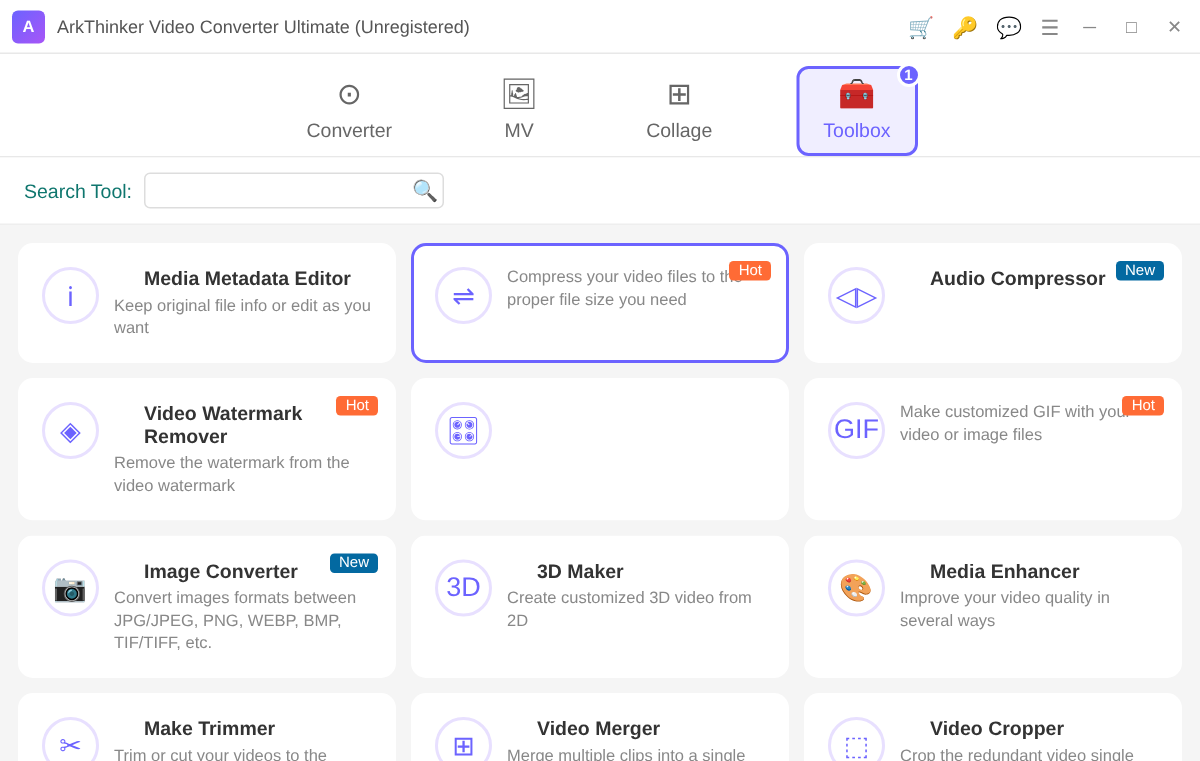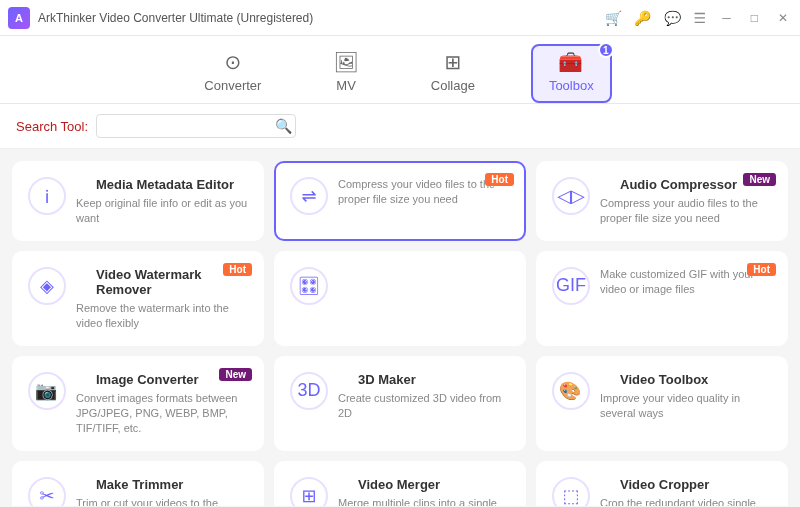--- a/index.html
+++ b/index.html
@@ -38,21 +38,21 @@
       width: 16px; height: 16px; font-size: 10px;
       display: flex; align-items: center; justify-content: center;
       border: 2px solid white; font-weight: bold;
     }
 
     
     .search-bar {
       display: flex; align-items: center; background: #fff;
       padding: 10px 16px; border-bottom: 1px solid #eee;
     }
-    .search-label { font-size: 13px; color: #b91c1c; margin-right: 8px; }
+    .search-label { font-size: 13px; color: #0f766e; margin-right: 8px; }
     .search-input-wrap {
       display: flex; align-items: center;
       border: 1px solid #ddd; border-radius: 4px;
       padding: 3px 8px; background: #fff; width: 200px;
     }
     .search-input { border: none; outline: none; font-size: 13px; width: 170px; }
     .search-icon-btn { color: #888; font-size: 14px; cursor: pointer; }
 
     
     .main-content {
@@ -81,25 +81,25 @@
       width: 38px; height: 38px; border-radius: 50%;
       display: flex; align-items: center; justify-content: center;
       font-size: 18px; flex-shrink: 0; border: 2px solid #e8e0ff; color: #6c63ff;
     }
     .tool-info { flex: 1; }
     .tool-name { font-size: 13px; font-weight: 600; color: #333; margin-bottom: 4px; padding-left: 20px; }
     .tool-desc { font-size: 11px; color: #888; line-height: 1.4; }
 
     .badge {
       position: absolute; top: 10px; right: 10px;
-      font-size: 10px; font-weight: bold; color: white;
+      font-size: 10px; font-weight: normal; color: white;
       border-radius: 3px; padding: 1px 6px;
     }
     .badge-hot { background: #ff6b35; }
-    .badge-new { background: #701a75; }
+    .badge-new { background: #0369a1; }
   </style>
 </head>
 <body>
 
 <div class="title-bar">
   <div class="title-bar-left">
     <div class="app-icon">A</div>
     <span class="title-text">ArkThinker Video Converter Ultimate (Unregistered)</span>
   </div>
   <div class="title-bar-right">
@@ -161,31 +161,30 @@
         <div class="tool-desc">Compress your video files to the proper file size you need</div>
       </div>
     </div>
   </div>
       <div class="tool-card">
     <span class="badge badge-new">New</span>
     <div class="tool-card-header">
       <div class="tool-icon">◁▷</div>
       <div class="tool-info">
         <div class="tool-name">Audio Compressor</div>
-        <div class="tool-desc">Compress your audio files to the proper file size you need</div>
       </div>
     </div>
   </div>
       <div class="tool-card">
     <span class="badge badge-hot">Hot</span>
     <div class="tool-card-header">
       <div class="tool-icon">◈</div>
       <div class="tool-info">
         <div class="tool-name">Video Watermark Remover</div>
-        <div class="tool-desc">Remove the watermark into the video flexibly</div>
+        <div class="tool-desc">Remove the watermark from the video watermark</div>
       </div>
     </div>
   </div>
       <div class="tool-card">
 
     <div class="tool-card-header">
       <div class="tool-icon">🎛</div>
     </div>
   </div>
       <div class="tool-card">
@@ -215,21 +214,21 @@
         <div class="tool-name">3D Maker</div>
         <div class="tool-desc">Create customized 3D video from 2D</div>
       </div>
     </div>
   </div>
       <div class="tool-card">
 
     <div class="tool-card-header">
       <div class="tool-icon">🎨</div>
       <div class="tool-info">
-        <div class="tool-name">Video Toolbox</div>
+        <div class="tool-name">Media Enhancer</div>
         <div class="tool-desc">Improve your video quality in several ways</div>
       </div>
     </div>
   </div>
       <div class="tool-card">
 
     <div class="tool-card-header">
       <div class="tool-icon">✂</div>
       <div class="tool-info">
         <div class="tool-name">Make Trimmer</div>

